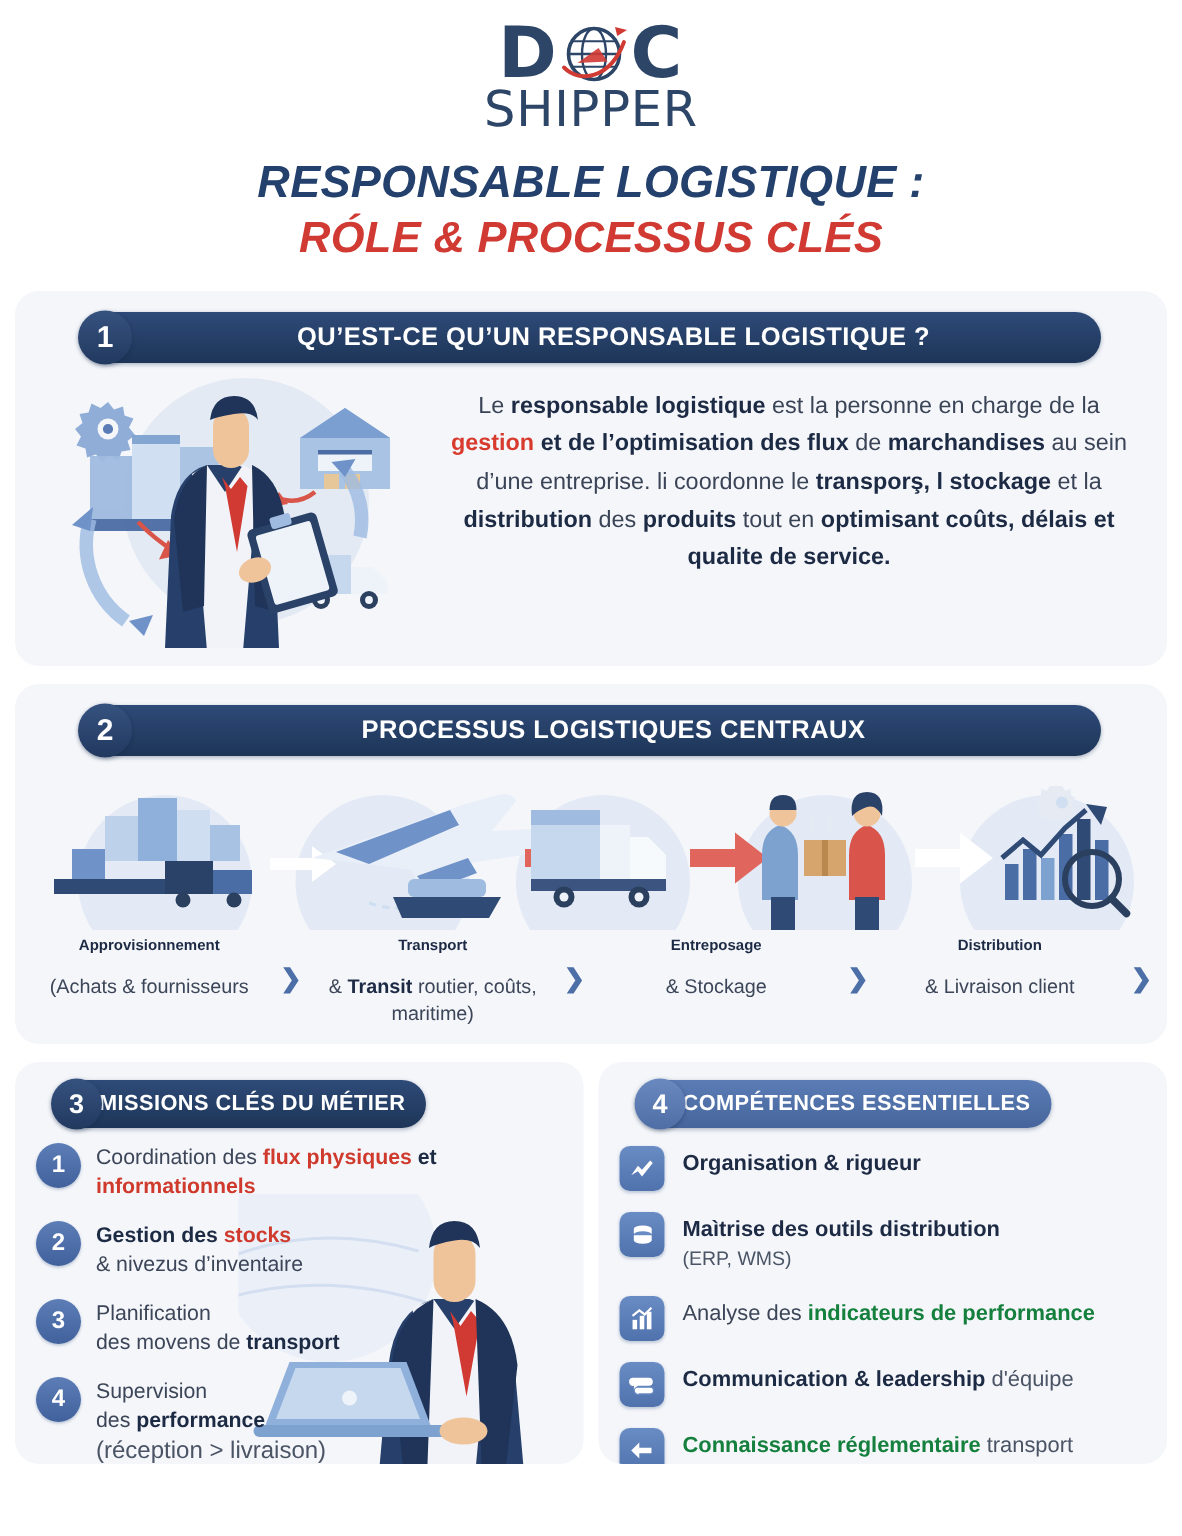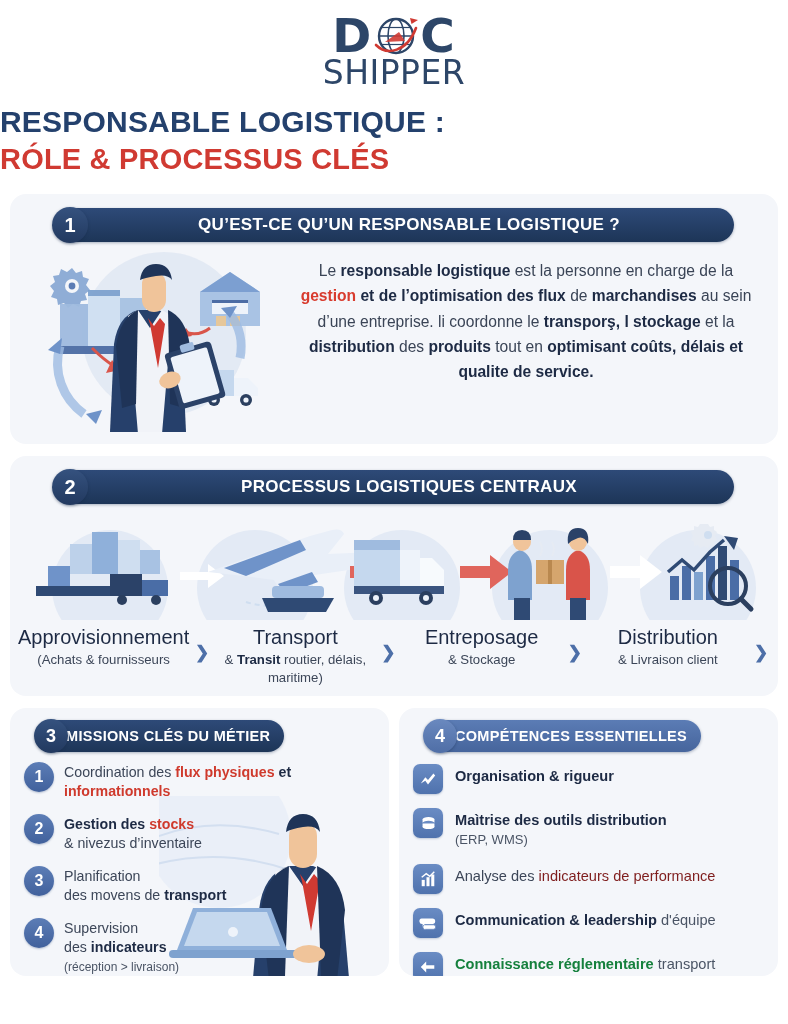--- a/index.html
+++ b/index.html
@@ -44,21 +44,21 @@
   .logo-bottom {
     font-size: 33px;
     font-weight: 400;
     color: #2d4668;
     letter-spacing: 0.5px;
     margin-top: -4px;
     font-family: "DejaVu Sans", sans-serif;
   }
 
   
-  .title-block { margin-top: 16px; }
+  .title-block { text-align: center; margin-top: 16px; font-style: italic; }
   .title-line1 {
     font-size: 30px;
     font-weight: 800;
     color: #24416d;
     letter-spacing: 0.2px;
   }
   .title-line2 {
     font-size: 29px;
     font-weight: 800;
     color: #d03a32;
@@ -171,24 +171,24 @@
   .s2-step {
     flex: 1 1 0;
     text-align: center;
     font-size: 13.2px;
     line-height: 1.32;
     color: #3c4658;
     padding: 0 2px;
   }
   .s2-step .hd {
     display: block;
-    font-size: 20px;
-    font-weight: 400;
+    font-size: 10px;
+    font-weight: 700;
     color: #1d2a44;
-    margin-bottom: 1px;
+    margin-bottom: 12px;
   }
   .s2-step .sub .red { color: #d83b2e; font-weight: 800; }
   .s2-chev {
     flex: none;
     width: 22px;
     color: #4d6fa8;
     font-size: 17px;
     font-weight: 900;
     padding-top: 18px;
     text-align: center;
@@ -202,21 +202,21 @@
     width: 30px; height: 30px;
     border-radius: 50%;
     background: linear-gradient(180deg,#5c7db6 0%,#41619c 100%);
     color: #fff; font-size: 16px; font-weight: 800;
     display: flex; align-items: center; justify-content: center;
     margin-right: 10px;
     box-shadow: 0 1px 2px rgba(40,70,120,.3);
   }
   .s3-txt { font-size: 14.2px; line-height: 1.34; color: #3c4658; padding-top: 1px; }
   .s3-txt .red { color: #cf3a2d; font-weight: 800; }
-  .s3-txt .small { font-size: 12px; color: #4a5465; }
+  .s3-txt .small { font-size: 16px; color: #4a5465; }
   .s3-art {
     position: absolute;
     right: 0; bottom: 0;
     width: 230px; height: 180px;
     z-index: 1;
     pointer-events: none;
   }
 
   
   .s4-list { padding: 12px 14px 0 14px; }
@@ -428,21 +428,21 @@
   </div>
 
   <div class="s2-labels">
     <div class="s2-step">
       <span class="hd">Approvisionnement</span>
       <span class="sub" id="s2s0"><span>(Achats &amp; fournisseurs</span></span>
     </div>
     <div class="s2-chev">❯</div>
     <div class="s2-step">
       <span class="hd">Transport</span>
-      <span class="sub" id="s2s1"><span>&amp; </span><span style="font-weight: 800; color: rgb(29, 42, 68);">Transit</span><span> routier, délais, maritime)</span></span>
+      <span class="sub" id="s2s1"><span>&amp; </span><span style="font-weight: 800; color: rgb(29, 42, 68);">Transit</span><span> routier, coûts, maritime)</span></span>
     </div>
     <div class="s2-chev">❯</div>
     <div class="s2-step">
       <span class="hd">Entreposage</span>
       <span class="sub" id="s2s2"><span>&amp; Stockage</span></span>
     </div>
     <div class="s2-chev">❯</div>
     <div class="s2-step">
       <span class="hd">Distribution</span>
       <span class="sub" id="s2s3"><span>&amp; Livraison client</span></span>
@@ -491,21 +491,21 @@
       <div class="s3-item">
         <span class="s3-num">2</span>
         <span class="s3-txt" id="s3t1"><span style="font-weight: 800; color: rgb(29, 42, 68);">Gestion</span><span style="font-weight: 800; color: rgb(29, 42, 68);"> des </span><span class="red">stocks</span><br><span>&amp; nivezus d’inventaire</span></span>
       </div>
       <div class="s3-item">
         <span class="s3-num">3</span>
         <span class="s3-txt" id="s3t2"><span>Planification</span><br><span>des movens de </span><span style="font-weight: 800; color: rgb(29, 42, 68);">transport</span></span>
       </div>
       <div class="s3-item">
         <span class="s3-num">4</span>
-        <span class="s3-txt" id="s3t3"><span>Supervision</span><br><span>des </span><span style="font-weight: 800; color: rgb(29, 42, 68);">indicateurs</span><br><span class="small">(réception &gt; livraison)</span></span>
+        <span class="s3-txt" id="s3t3"><span>Supervision</span><br><span>des </span><span style="font-weight: 800; color: rgb(29, 42, 68);">performance</span><br><span class="small">(réception &gt; livraison)</span></span>
       </div>
     </div>
   </div>
 
   <div class="card card-4">
     <div class="pill pill-small pill-blue">
       <span class="pill-badge">4</span>
       <span class="pill-label">COMPÉTENCES ESSENTIELLES</span>
     </div>
 
@@ -532,21 +532,21 @@
       </div>
       <div class="s4-item">
         <span class="s4-ic">
           <svg viewBox="0 0 20 20" width="18" height="18">
             <rect x="3" y="11" width="3.4" height="7" fill="#ffffff"></rect>
             <rect x="8.3" y="8" width="3.4" height="10" fill="#ffffff"></rect>
             <rect x="13.6" y="5" width="3.4" height="13" fill="#ffffff"></rect>
             <path d="M3 8 L8 4 L12 7 L17 2" stroke="#ffffff" stroke-width="1.6" fill="none"></path>
           </svg>
         </span>
-        <span class="s4-txt" id="s4t2"><span>Analyse des </span><span style="font-weight: 400; color: #7f1d1d;">indicateurs de performance</span></span>
+        <span class="s4-txt" id="s4t2"><span>Analyse des </span><span style="font-weight: 700; color: #15803d;">indicateurs de performance</span></span>
       </div>
       <div class="s4-item">
         <span class="s4-ic">
           <svg viewBox="0 0 20 20" width="18" height="18">
             <path d="M3 5 h12 a3 3 0 0 1 0 6 H7 l-3 3 v-3 a3 3 0 0 1 -1 -6z" fill="#ffffff"></path>
             <path d="M6 12 h10 a2.4 2.4 0 0 1 0 5 H8 a2.4 2.4 0 0 1 -2 -5z" fill="#ffffff" stroke="#6a8cc4" stroke-width="0.9"></path>
           </svg>
         </span>
         <span class="s4-txt" id="s4t3"><span style="font-weight: 800; color: rgb(29, 42, 68);">Communication &amp; leadership</span><span class="light"> d'équipe</span></span>
       </div>

